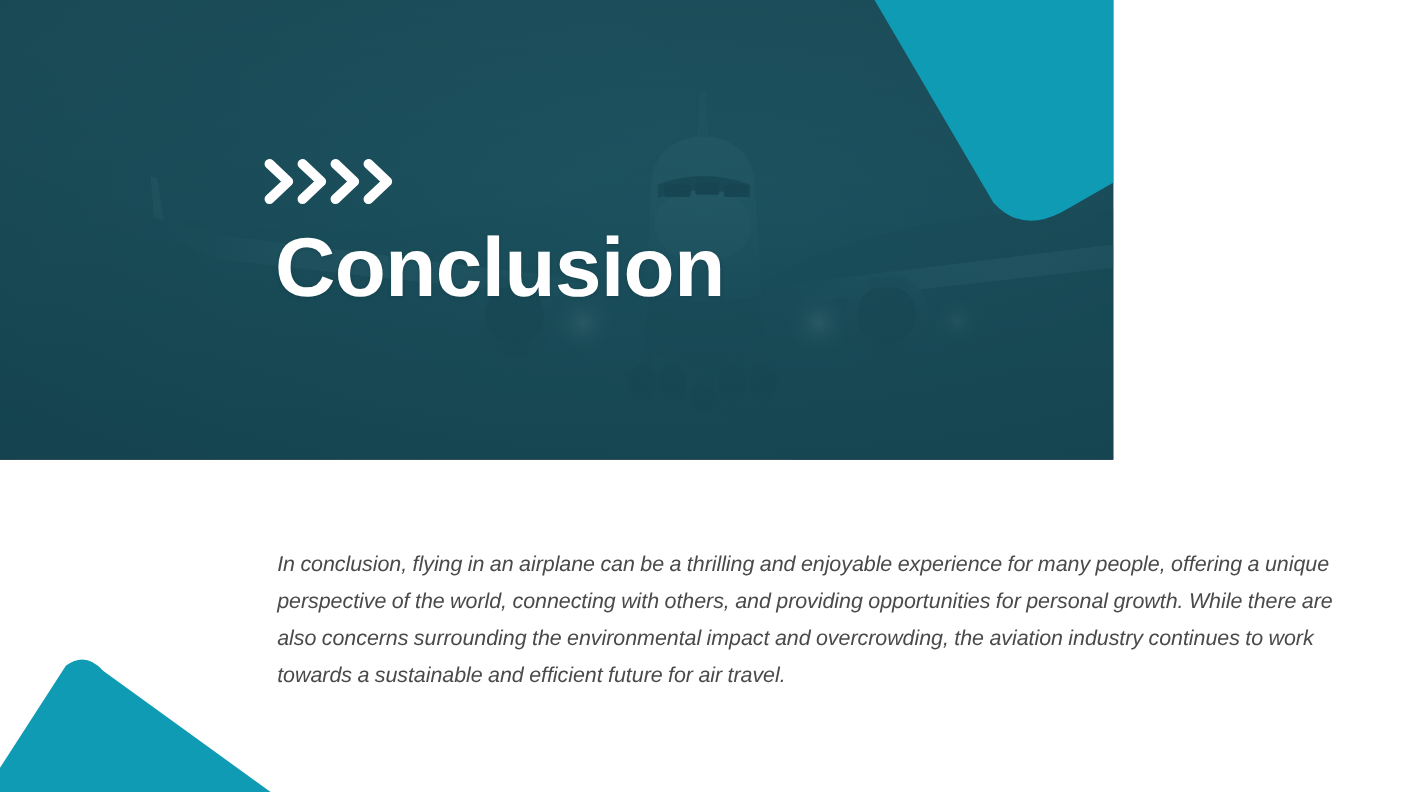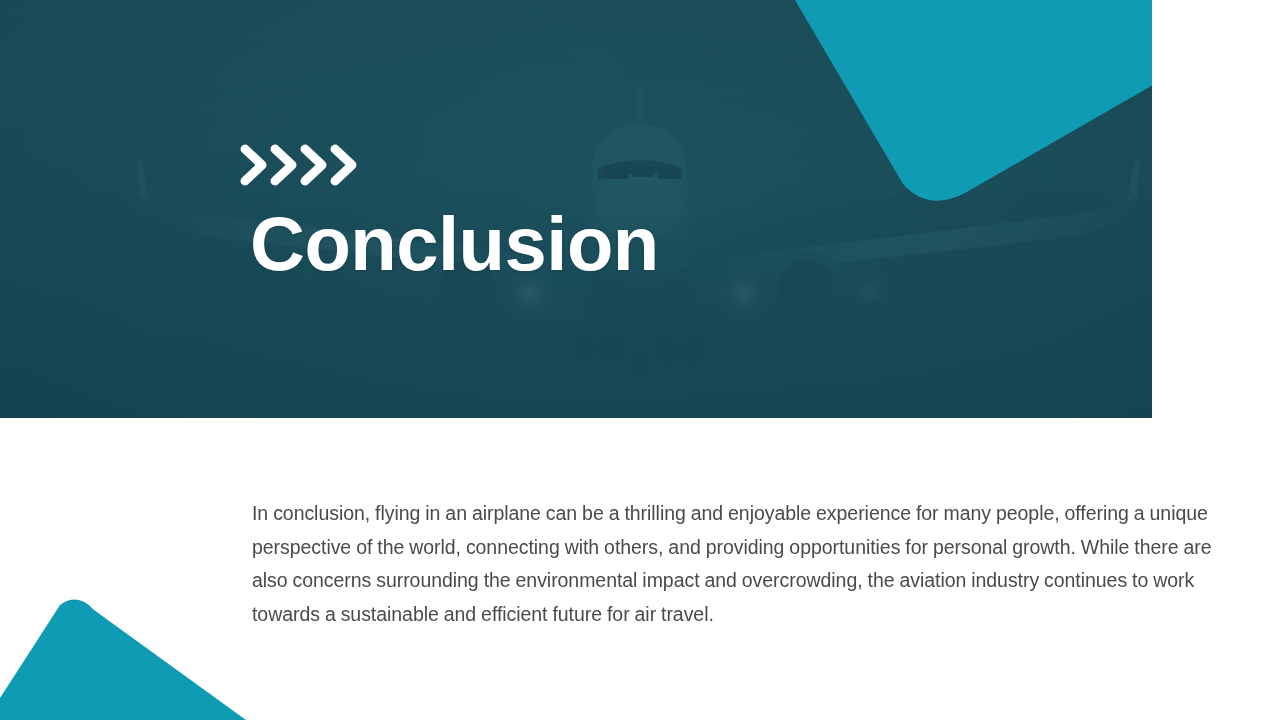--- a/index.html
+++ b/index.html
@@ -13,21 +13,21 @@
     position:relative;
     width:1280px; height:720px;
     background:#ffffff;
     overflow:hidden;
   }
 
   
   .hero {
     position:absolute;
     left:0; top:0;
-    width:1152px; height:418px;
+    width:1012px; height:418px;
     background:#ef4444;
     overflow:hidden;
   }
   .hero-photo {
     position:absolute;
     left:0; top:0;
     width:1280px; height:418px;
   }
   .hero-tint {
     position:absolute;
@@ -66,20 +66,21 @@
     line-height:1;
     white-space:nowrap;
     text-shadow:0 1px 3px rgba(10,40,48,0.25);
   }
 
   
   .body-wrap {
     position:absolute;
     left:252px; top:497px;
     width:968px;
+    font-style:italic;
   }
   .body-text {
     font-size:19.5px;
     line-height:33.6px;
     color:#4a4a4a;
     letter-spacing:-0.05px;
     text-align:left;
     word-spacing:-0.4px;
   }
 

